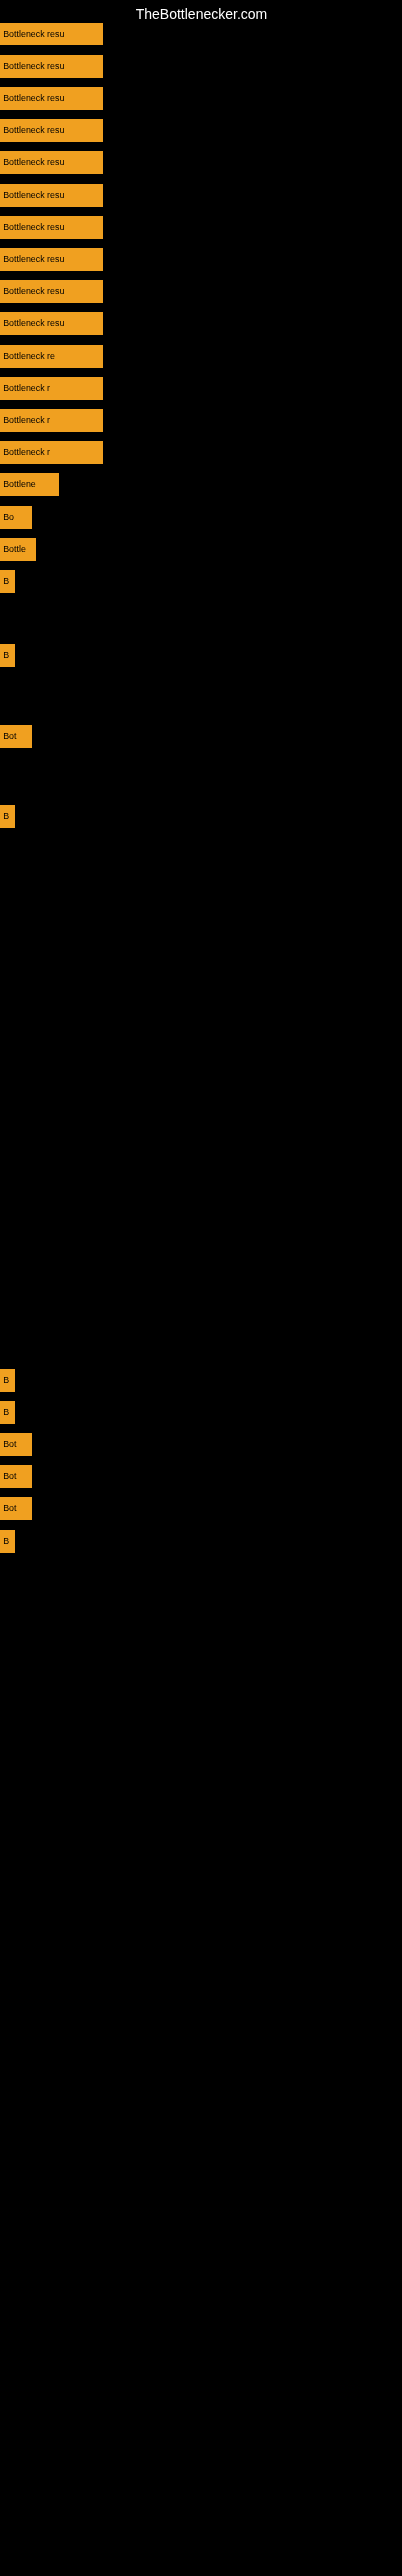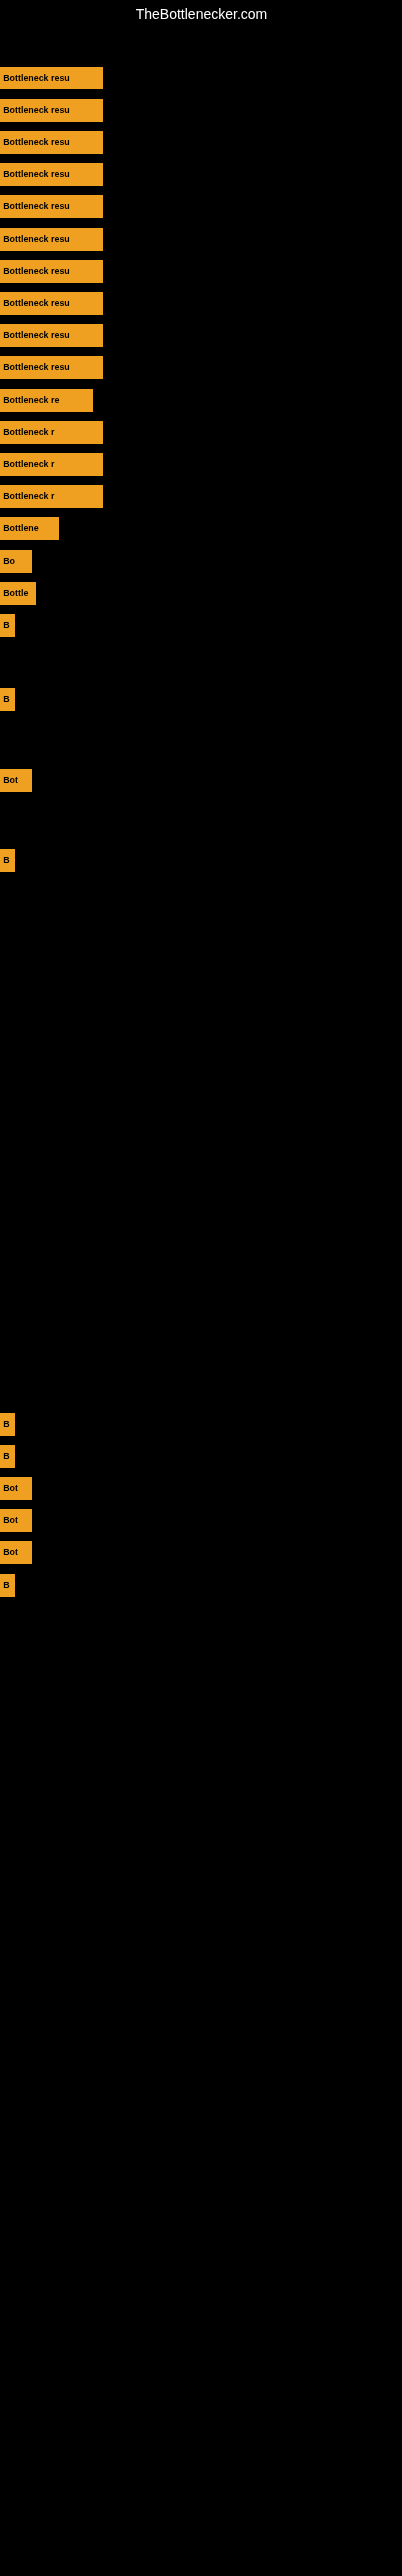--- a/index.html
+++ b/index.html
@@ -28,28 +28,27 @@
       position: absolute;
       left: 0;
       display: flex;
       align-items: center;
     }
 
     .bar-label {
       background-color: #f0a020;
       color: #000000;
       font-size: 8.9px;
-      font-weight: bold;
+      font-weight: normal;
       padding: 2.4px 3.2px;
       white-space: nowrap;
       overflow: hidden;
       height: 22.5px;
       display: flex;
       align-items: center;
-      margin-top: 44px;
     }
   </style>
 </head>
 <body>
 
 <div class="site-title">
   <span>TheBottlenecker.com</span>
 </div>
 
 <div class="bar-container" style="top: 22.5px; width: 103px;">
@@ -76,21 +75,21 @@
 <div class="bar-container" style="top: 248px; width: 103px;">
     <div class="bar-label" style="width: 103px;">Bottleneck resu</div>
   </div>
 <div class="bar-container" style="top: 280px; width: 103px;">
     <div class="bar-label" style="width: 103px;">Bottleneck resu</div>
   </div>
 <div class="bar-container" style="top: 312px; width: 103px;">
     <div class="bar-label" style="width: 103px;">Bottleneck resu</div>
   </div>
 <div class="bar-container" style="top: 345px; width: 103px;">
-    <div class="bar-label" style="width: 93px;">Bottleneck re</div>
+    <div class="bar-label" style="width: 103px;">Bottleneck re</div>
   </div>
 <div class="bar-container" style="top: 377px; width: 103px;">
     <div class="bar-label" style="width: 103px;">Bottleneck r</div>
   </div>
 <div class="bar-container" style="top: 409px; width: 103px;">
     <div class="bar-label" style="width: 103px;">Bottleneck r</div>
   </div>
 <div class="bar-container" style="top: 441px; width: 103px;">
     <div class="bar-label" style="width: 103px;">Bottleneck r</div>
   </div>

